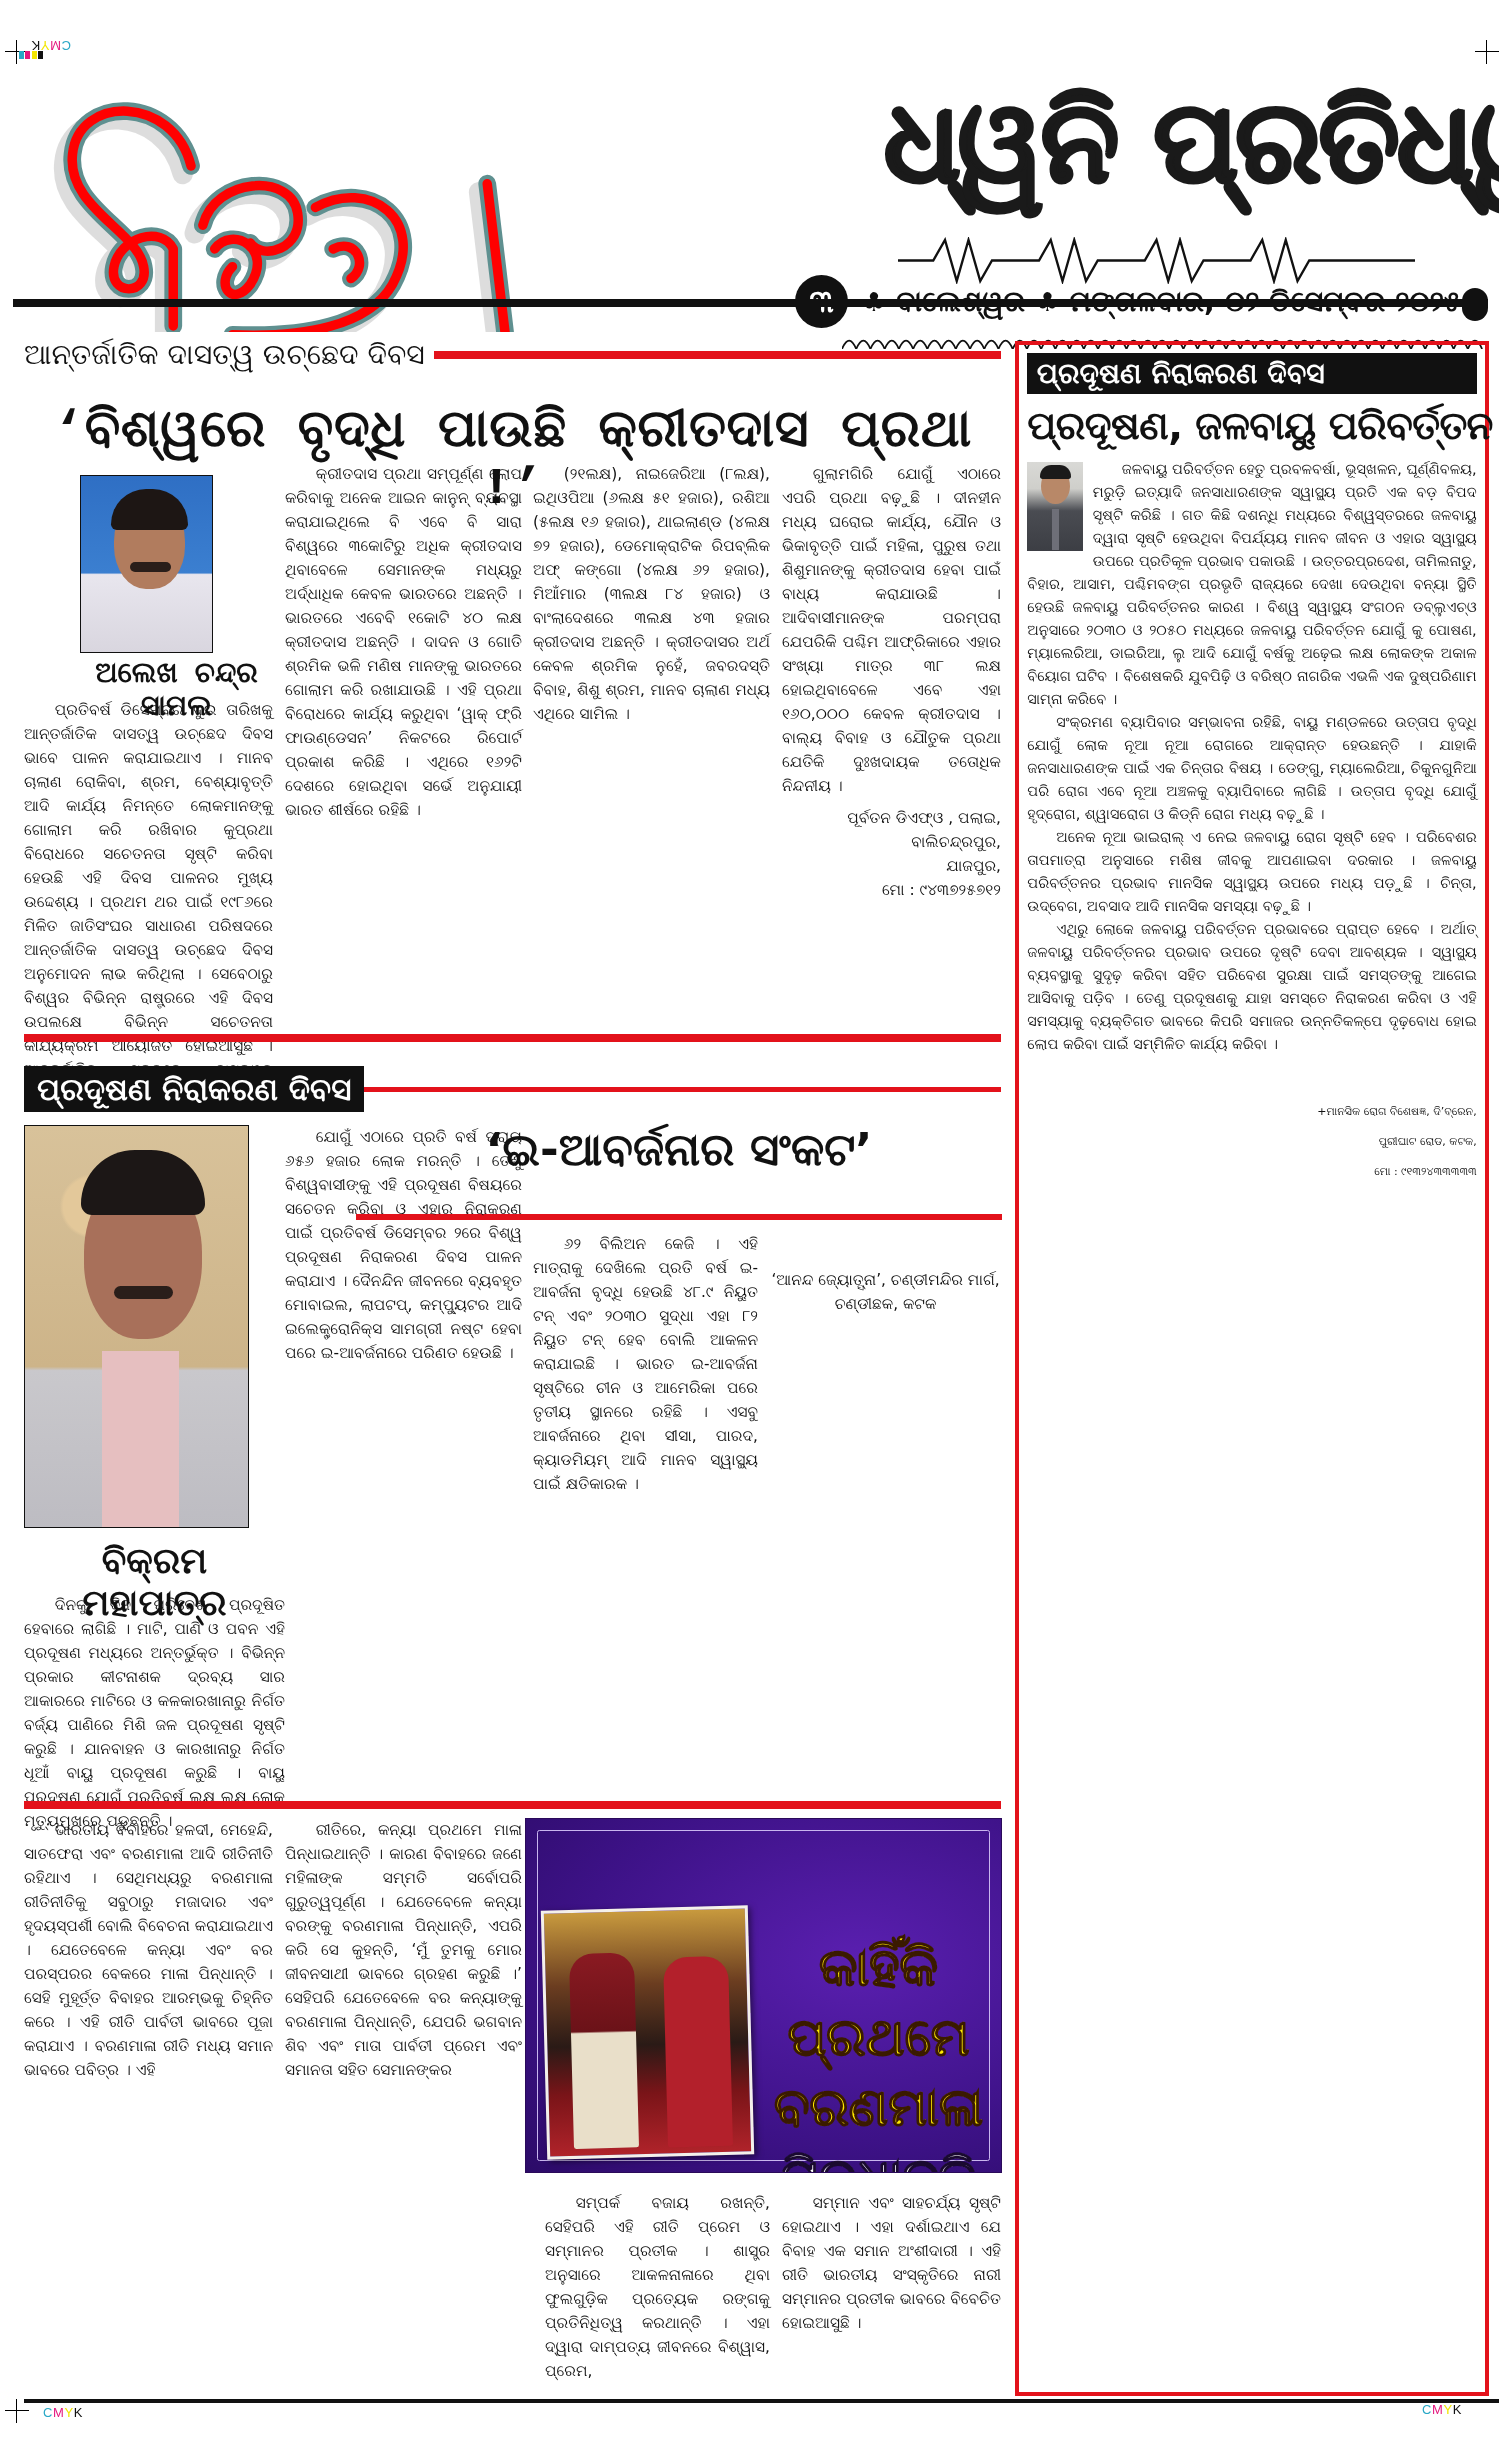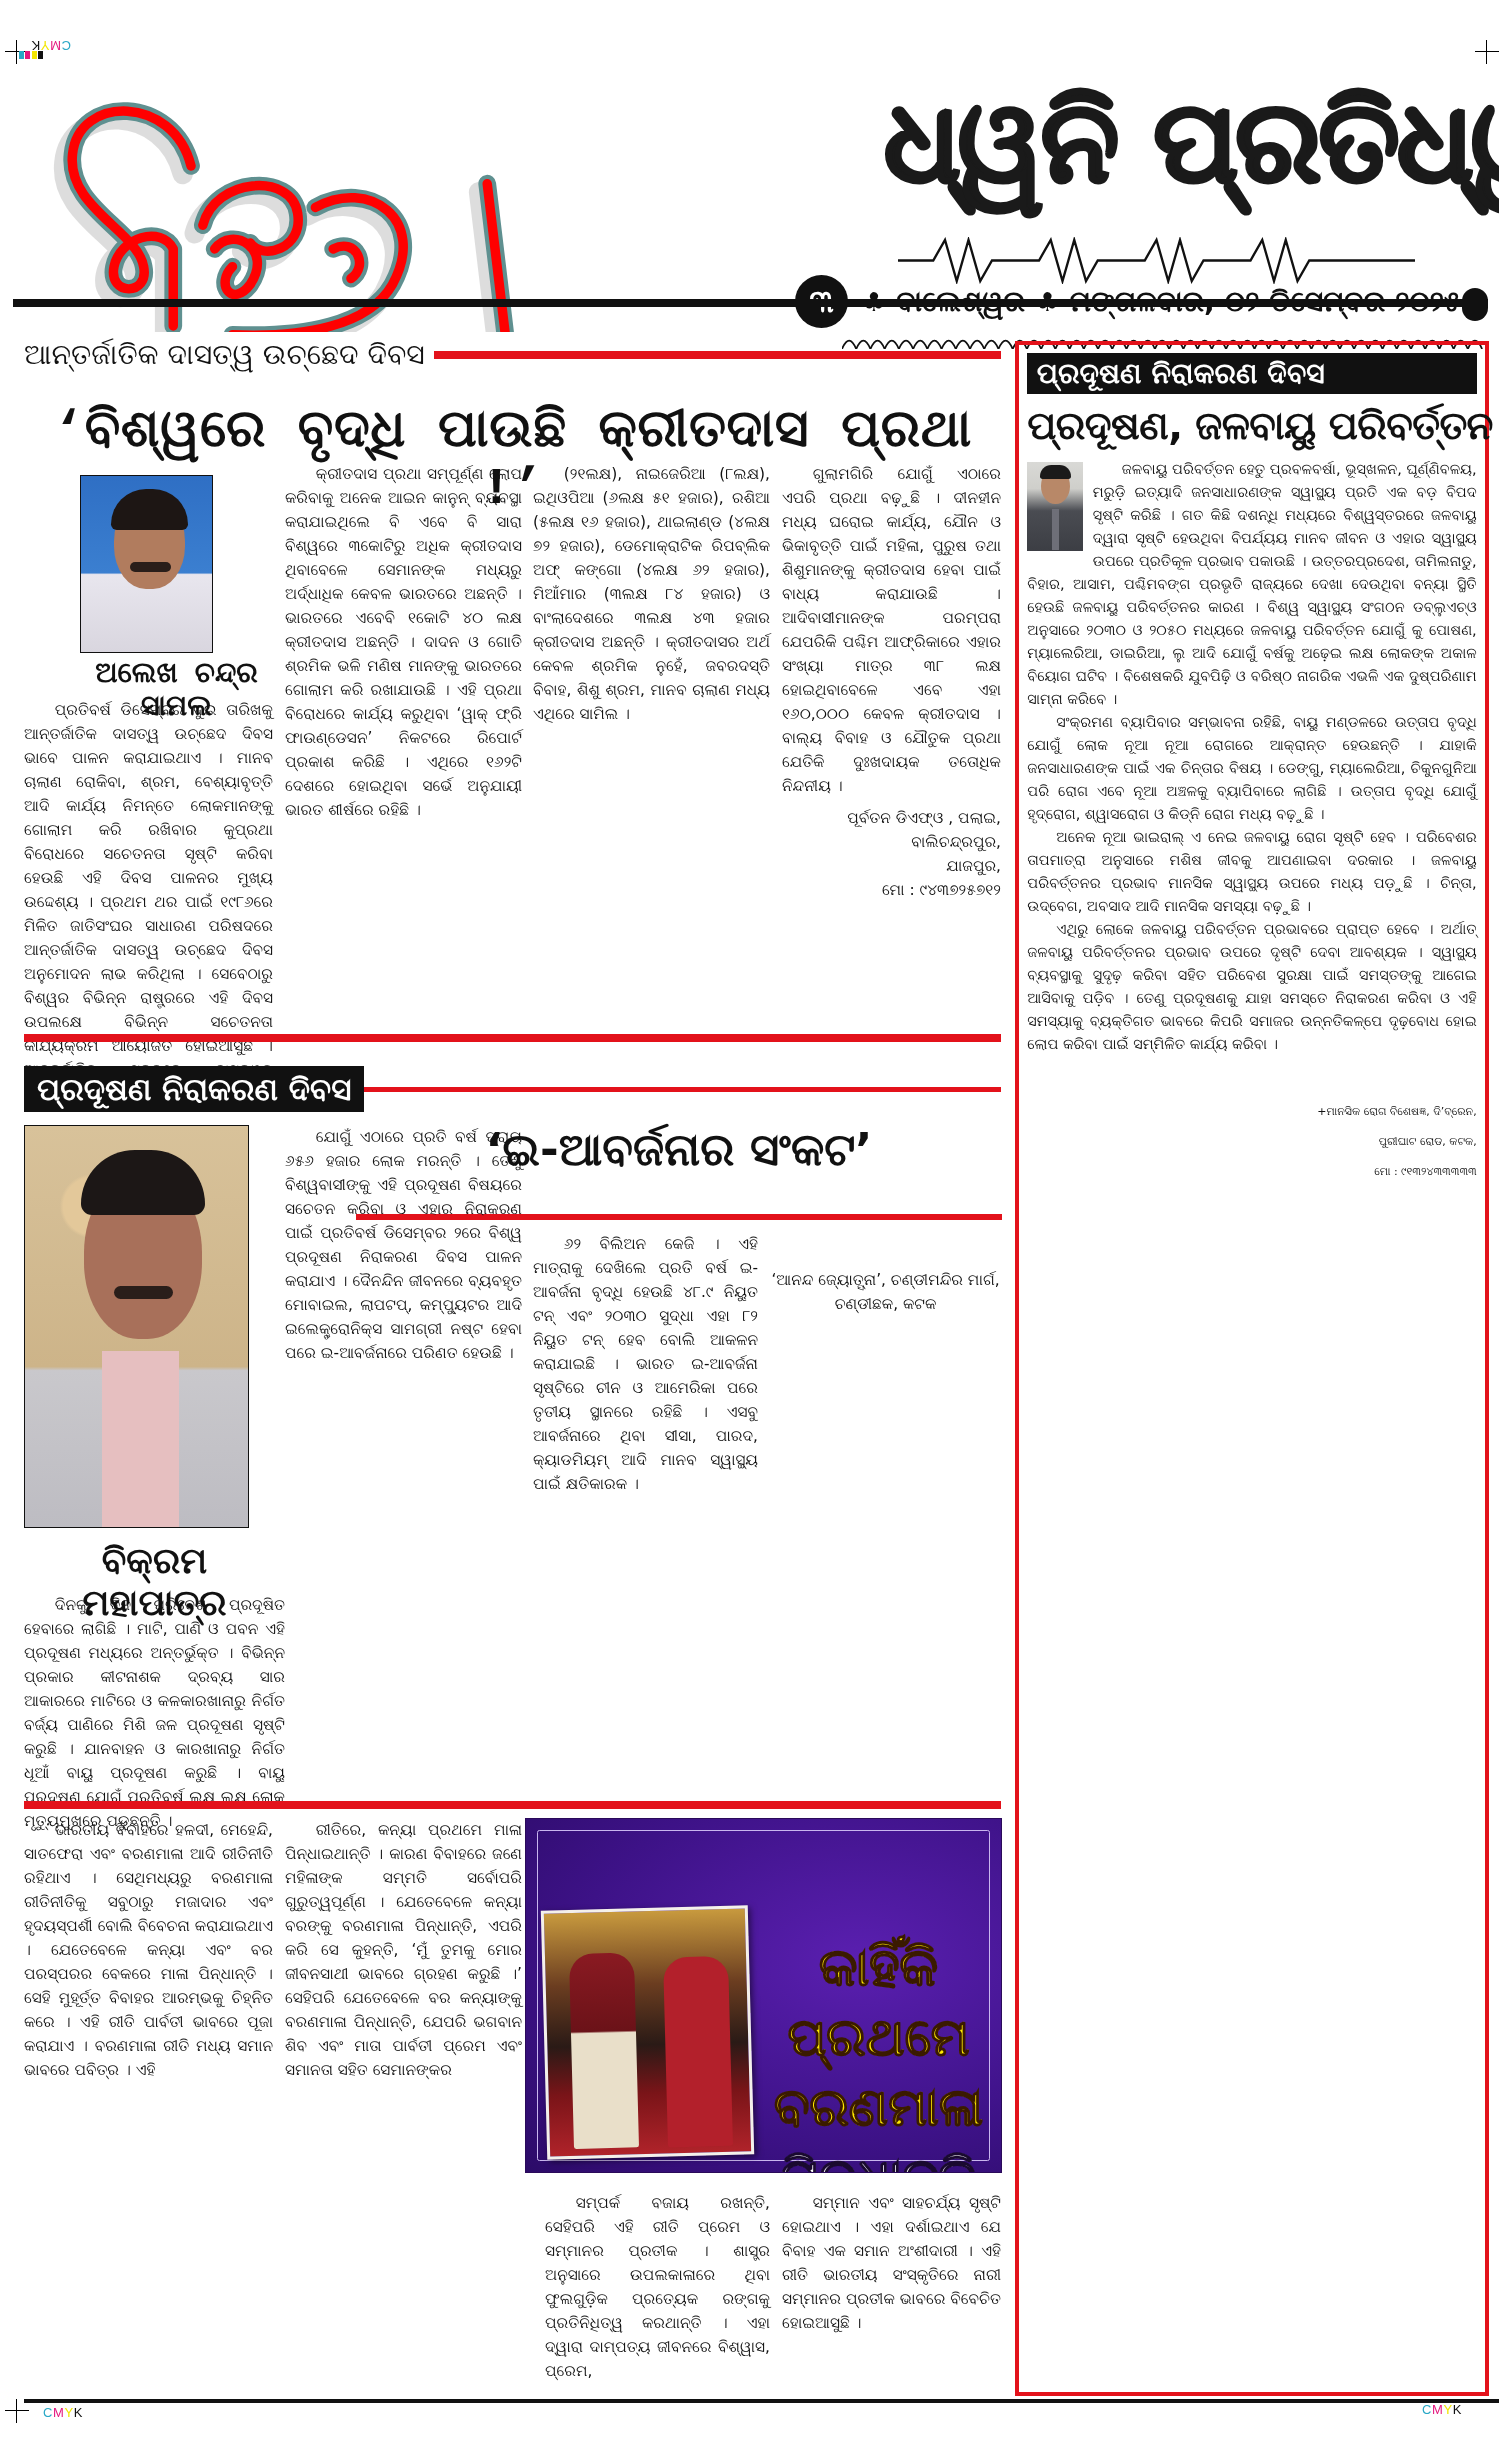--- a/index.html
+++ b/index.html
@@ -259,21 +259,21 @@
         <div class="groom"></div>
         <div class="bride"></div>
       </div>
     <div class="txt">
       <div class="y">କାହିଁକି ପ୍ରଥମେ</div>
       <div class="y">ବରଣମାଳା</div>
       <div class="w">ପିନ୍ଧାନ୍ତି କନ୍ୟା ?</div>
     </div>
   </div>
   <div class="body-col a3-col3">
-      <p>ସମ୍ପର୍କ ବଜାୟ ରଖନ୍ତି, ସେହିପରି ଏହି ରୀତି ପ୍ରେମ ଓ ସମ୍ମାନର ପ୍ରତୀକ । ଶାସ୍ତ୍ର ଅନୁସାରେ ଉପଲକାଳାରେ ଥିବା ଫୁଲଗୁଡ଼ିକ ପ୍ରତ୍ୟେକ ରଙ୍ଗକୁ ପ୍ରତିନିଧିତ୍ୱ କରଥାନ୍ତି । ଏହା ଦ୍ୱାରା ଦାମ୍ପତ୍ୟ ଜୀବନରେ ବିଶ୍ୱାସ, ପ୍ରେମ,</p>
+      <p>ସମ୍ପର୍କ ବଜାୟ ରଖନ୍ତି, ସେହିପରି ଏହି ରୀତି ପ୍ରେମ ଓ ସମ୍ମାନର ପ୍ରତୀକ । ଶାସ୍ତ୍ର ଅନୁସାରେ ଆକଳନାଳାରେ ଥିବା ଫୁଲଗୁଡ଼ିକ ପ୍ରତ୍ୟେକ ରଙ୍ଗକୁ ପ୍ରତିନିଧିତ୍ୱ କରଥାନ୍ତି । ଏହା ଦ୍ୱାରା ଦାମ୍ପତ୍ୟ ଜୀବନରେ ବିଶ୍ୱାସ, ପ୍ରେମ,</p>
     </div>
   <div class="body-col a3-col4">
       <p>ସମ୍ମାନ ଏବଂ ସାହଚର୍ଯ୍ୟ ସୃଷ୍ଟି ହୋଇଥାଏ । ଏହା ଦର୍ଶାଇଥାଏ ଯେ ବିବାହ ଏକ ସମାନ ଅଂଶୀଦାରୀ । ଏହି ରୀତି ଭାରତୀୟ ସଂସ୍କୃତିରେ ନାରୀ ସମ୍ମାନର ପ୍ରତୀକ ଭାବରେ ବିବେଚିତ ହୋଇଆସୁଛି ।</p>
     </div>
 </div>
 
 <div class="rbox">
   <div class="rbox-kicker">ପ୍ରଦୂଷଣ ନିରାକରଣ ଦିବସ</div>
   <div class="headline rbox-headline">ପ୍ରଦୂଷଣ, ଜଳବାୟୁ ପରିବର୍ତ୍ତନ ଓ ସ୍ୱାସ୍ଥ୍ୟ ସମସ୍ୟା</div>
   <div class="rbox-body">

